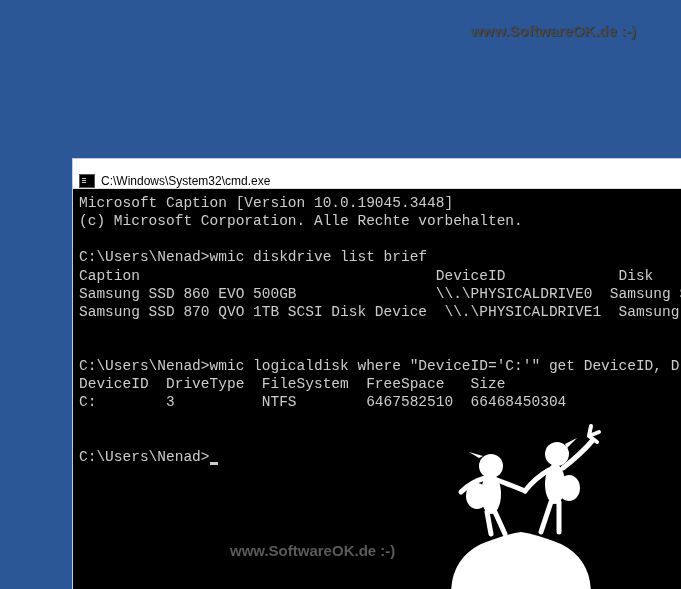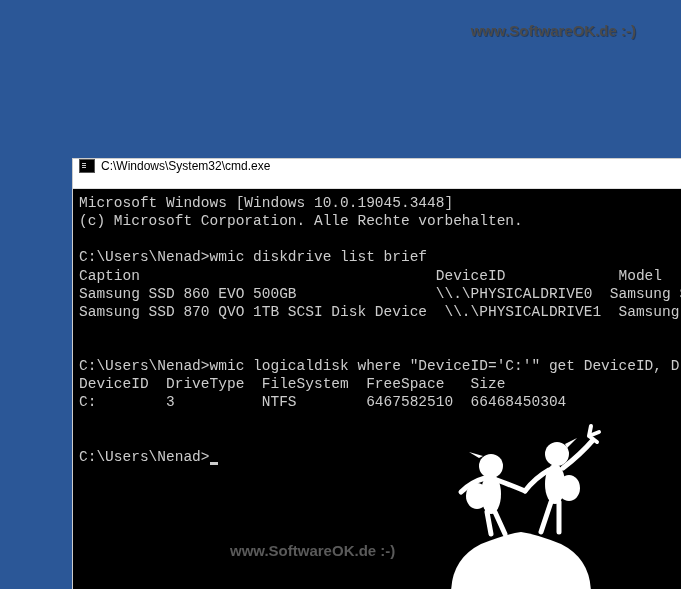--- a/index.html
+++ b/index.html
@@ -36,21 +36,21 @@
       right: 0;
       bottom: 0;
       background: #fff;
       border-top: 1px solid #ccc;
       border-left: 1px solid #ccc;
     }
     .titlebar {
       height: 30px;
       background: #fff;
       display: flex;
-      align-items: flex-start;
+      align-items: flex-end;
       padding: 0 6px;
       border-bottom: 1px solid #e0e0e0;
     }
     .title-icon {
       width: 16px;
       height: 14px;
       background: #000;
       border: 1px solid #555;
       margin-right: 6px;
       position: relative;
@@ -104,25 +104,25 @@
 </head>
 <body>
 
 <div class="watermark-top">www.SoftwareOK.de :-)</div>
 
 <div class="cmd-window">
   <div class="titlebar">
     <div class="title-icon"></div>
     <span class="title-text">C:\Windows\System32\cmd.exe</span>
   </div>
-  <div class="terminal"><span>Microsoft Windows [Windows 10.0.19045.3448]</span>
+  <div class="terminal"><span>Microsoft Caption [Version 10.0.19045.3448]</span>
 <span>(c) Microsoft Corporation. Alle Rechte vorbehalten.</span>
 
 <span>C:\Users\Nenad&gt;wmic diskdrive list brief</span>
-<span>Caption                                  DeviceID             Model</span>
+<span>Caption                                  DeviceID             Disk</span>
 <span>Samsung SSD 860 EVO 500GB                \\.\PHYSICALDRIVE0  Samsung S</span>
 <span>Samsung SSD 870 QVO 1TB SCSI Disk Device  \\.\PHYSICALDRIVE1  Samsung S</span>
 
 
 <span>C:\Users\Nenad&gt;wmic logicaldisk where "DeviceID='C:'" get DeviceID, Dri</span>
 <span>DeviceID  DriveType  FileSystem  FreeSpace   Size</span>
 <span>C:        3          NTFS        6467582510  66468450304</span>
 
 
 <span>C:\Users\Nenad&gt;</span><span class="cursor"></span>

